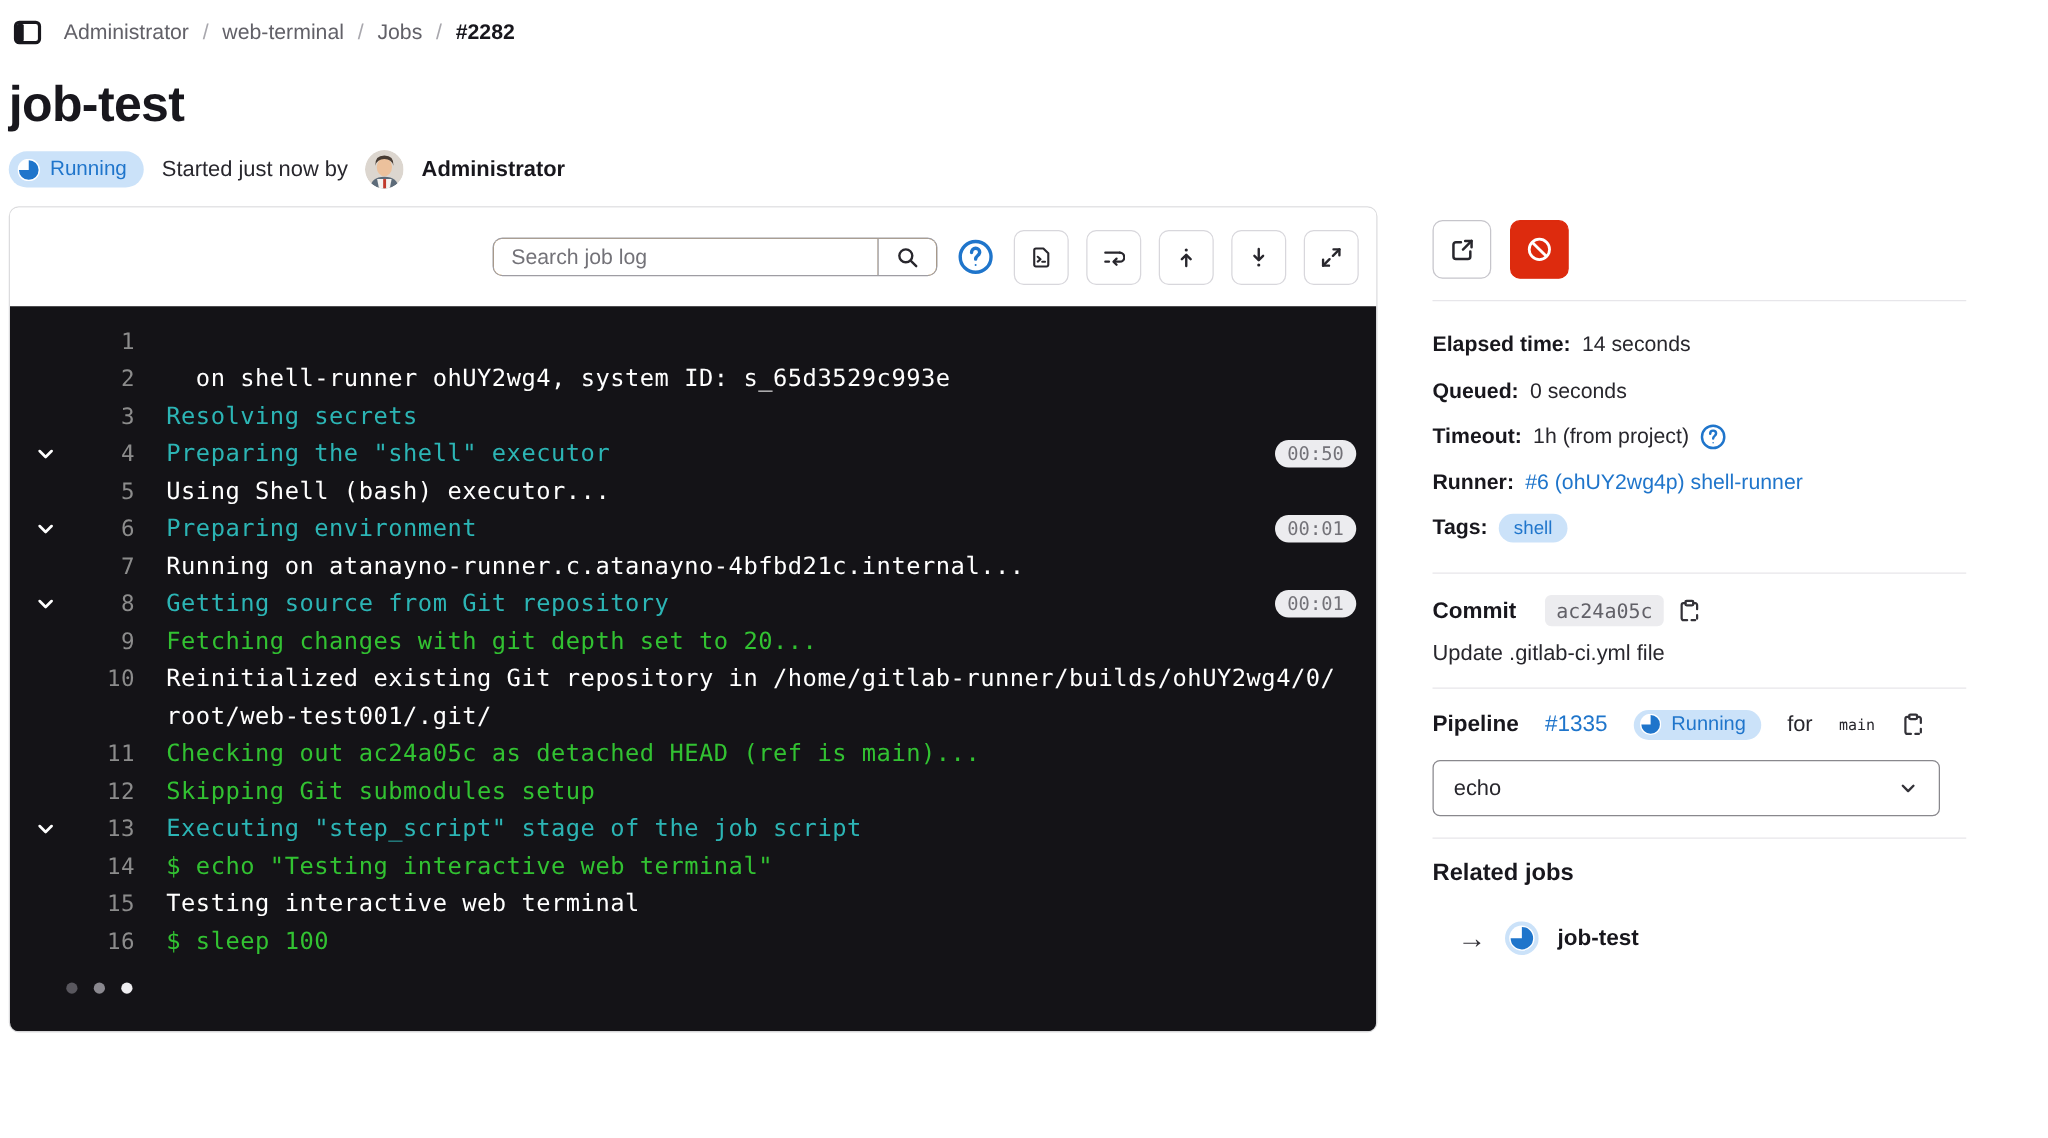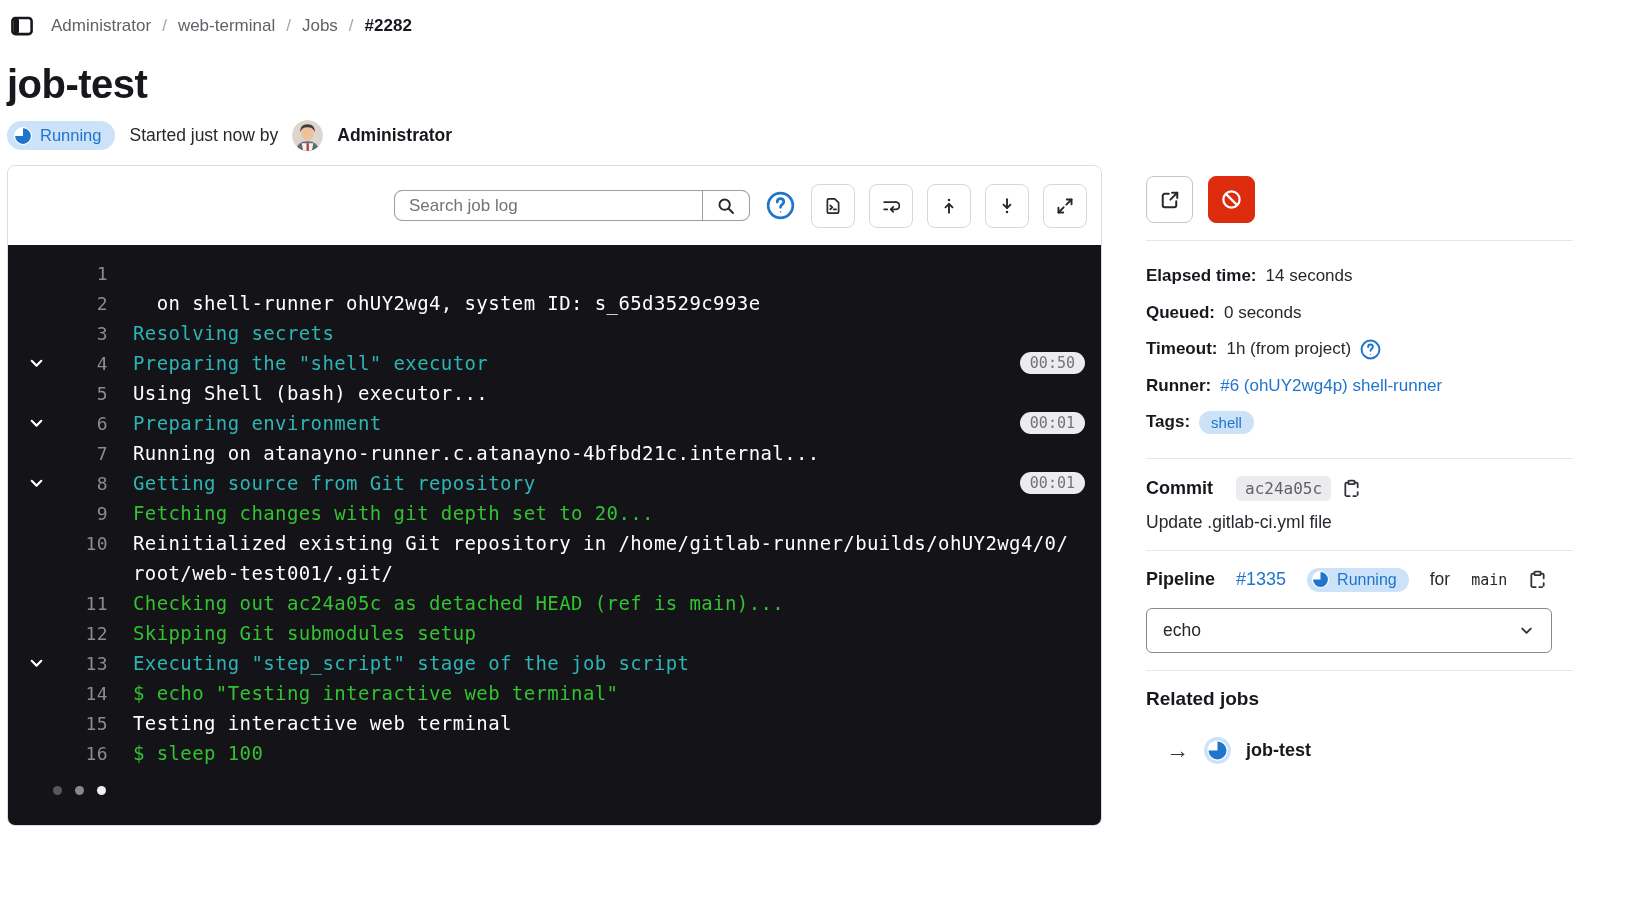--- a/index.html
+++ b/index.html
@@ -65,21 +65,21 @@
   .detail-label{font-weight:bold; color:var(--heading);}
   .link{color:var(--blue); cursor:pointer;}
   .tag-pill{background:var(--badge-bg); color:var(--blue); border-radius:13px; padding:3px 12px; font-size:15px; cursor:pointer;}
   .commit-row{display:flex; align-items:center; gap:11px;}
   .commit-label, .pipeline-label{font-weight:bold; font-size:18px; color:var(--heading);}
   .sha-pill{font-family:"DejaVu Sans Mono", monospace; font-size:16px; background:#ececef; color:#626168; border-radius:5px; padding:3px 9px; cursor:pointer;margin-left:12px;}
   .copy-icon{width:19px; height:19px; color:#333238; cursor:pointer;}
   .commit-msg{margin-top:11px; font-size:17.5px;}
   .pipeline-row{display:flex; align-items:center; gap:21px; flex-wrap:nowrap;}
   .pipeline-row .badge-running{padding:3px 12px 3px 5px; font-size:16px;}
-  .mono-ref{font-family:"DejaVu Sans Mono", monospace; font-size:15px;}
+  .mono-ref{font-family:"DejaVu Sans Mono", monospace; font-size:12px;}
   .stage-select{margin-top:16px; width:406px; height:45px; border:1px solid #89888d; border-radius:6px; display:flex; align-items:center; padding:0 16px; font-size:17.5px; cursor:pointer; background:#fff;}
   .stage-select .chev{margin-left:auto; color:#333238;}
   .related-title{font-weight:bold; font-size:19px; color:var(--heading); margin-top:9px;}
   .related-row{display:flex; align-items:center; gap:15px; margin:27px 0 0 20px;}
   .rel-arrow{font-size:23px; color:#333238;}
   .rel-status{width:27px; height:27px; cursor:pointer;}
   .rel-name{font-weight:bold; font-size:18px; color:var(--heading); cursor:pointer;}
 </style>
 </head>
 <body>

